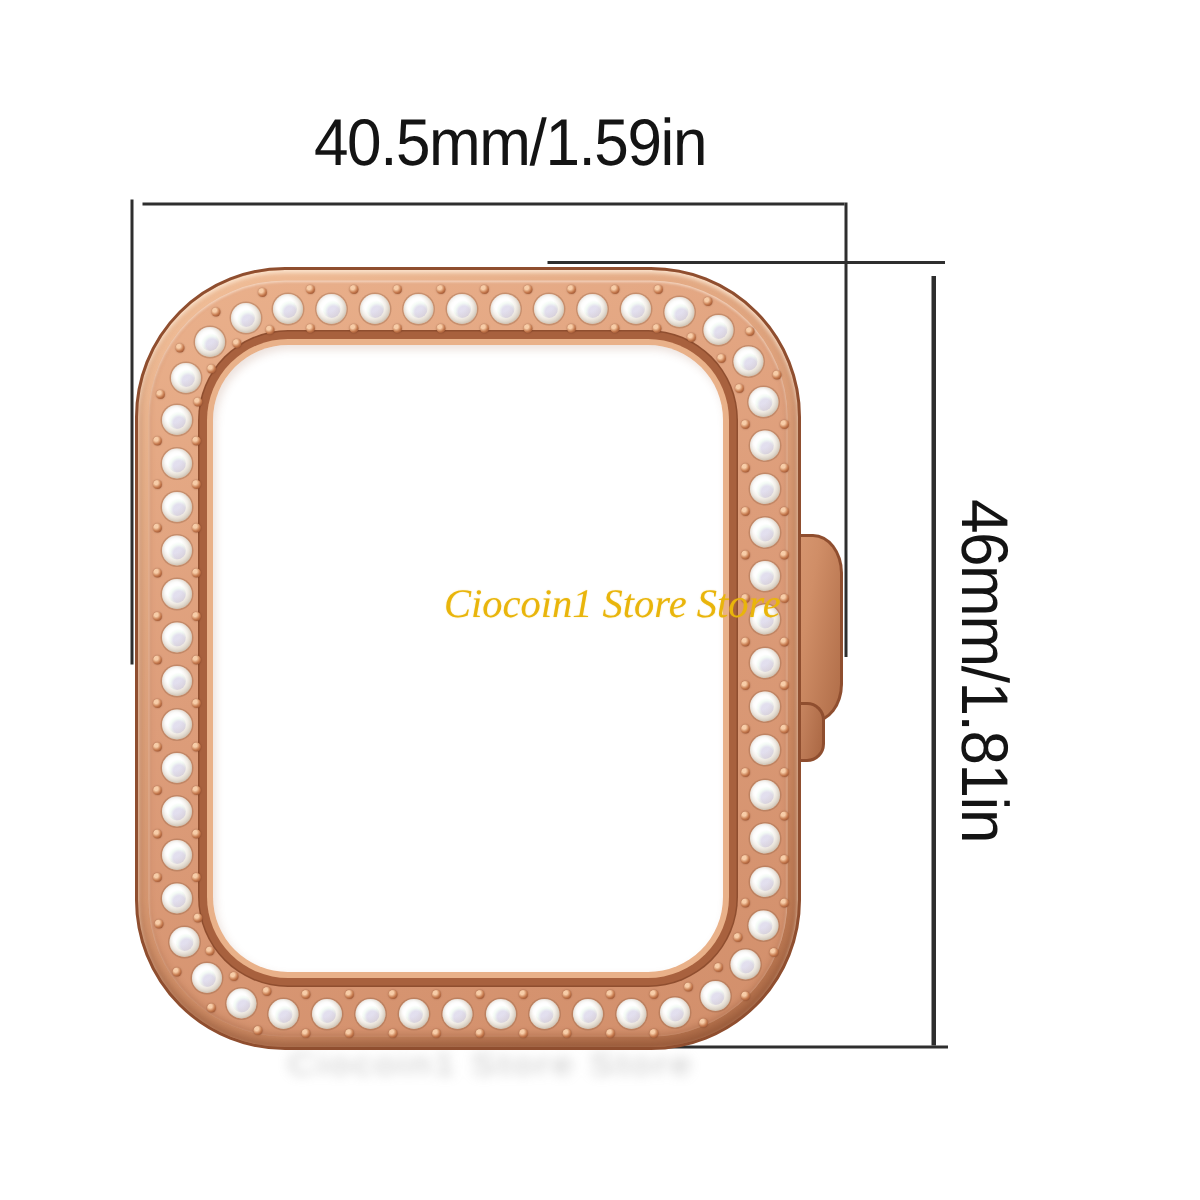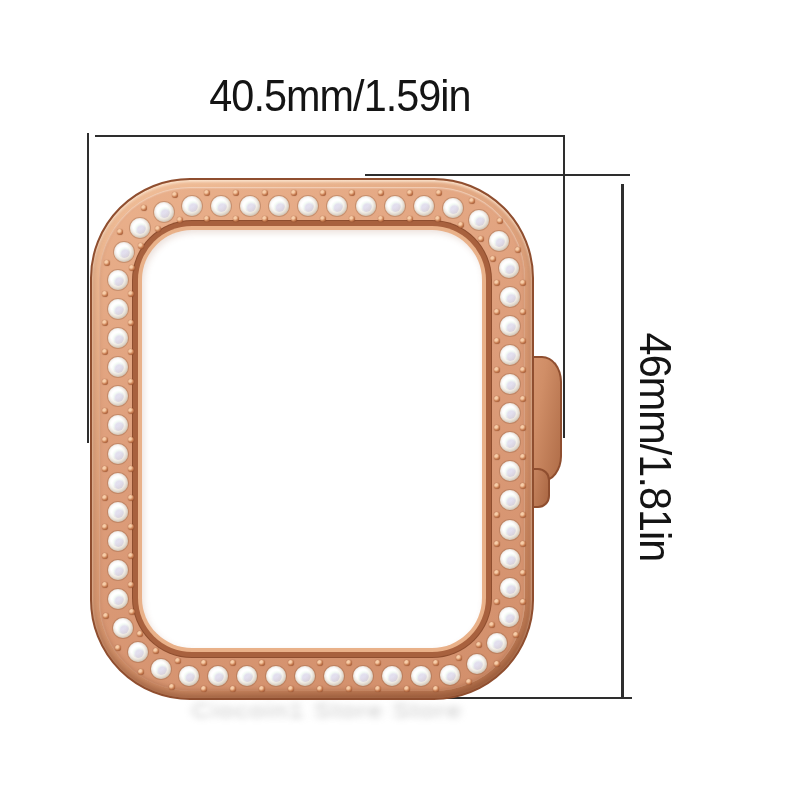--- a/index.html
+++ b/index.html
@@ -275,14 +275,15 @@
         <div class="bead" style="height: 6px; width: 6px; left: 49.308px; top: 66.0688px;"></div>
         <div class="stone" style="height: 20px; width: 20px; left: 47.7083px; top: 47.6399px;"></div>
         <div class="bead" style="height: 6px; width: 6px; left: 51.7008px; top: 27.6385px;"></div>
         <div class="bead" style="height: 6px; width: 6px; left: 66.1351px; top: 49.2638px;"></div>
         <div class="stone" style="height: 20px; width: 20px; left: 71.7038px; top: 31.6237px;"></div>
         <div class="bead" style="height: 6px; width: 6px; left: 83.0411px; top: 14.6689px;"></div>
         <div class="bead" style="height: 6px; width: 6px; left: 88.1093px; top: 40.1702px;"></div>
       </div>
   </div>
 
+  <div id="watermark">Ciocoin1 Store Store</div>
 
 </div>
 
 </body></html>

